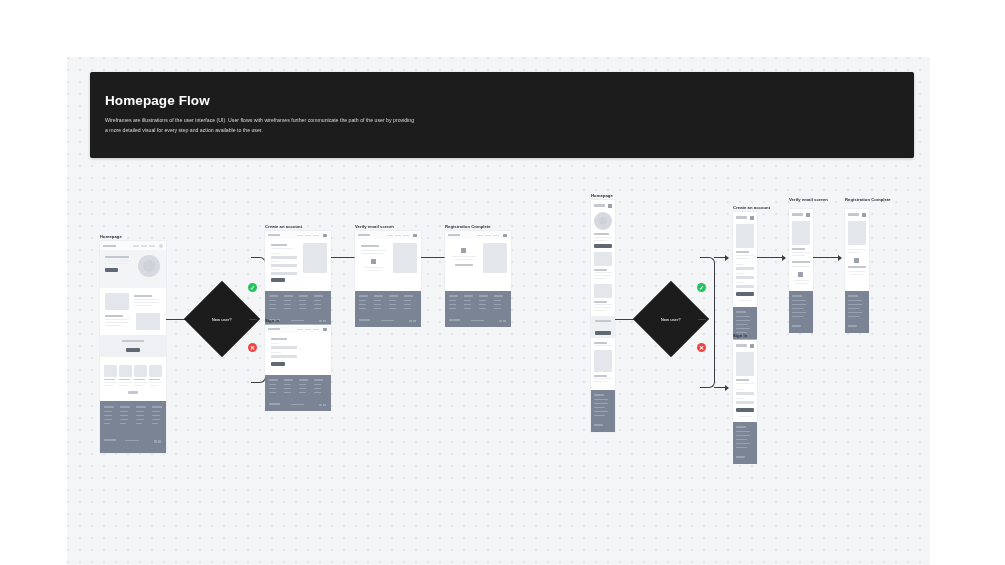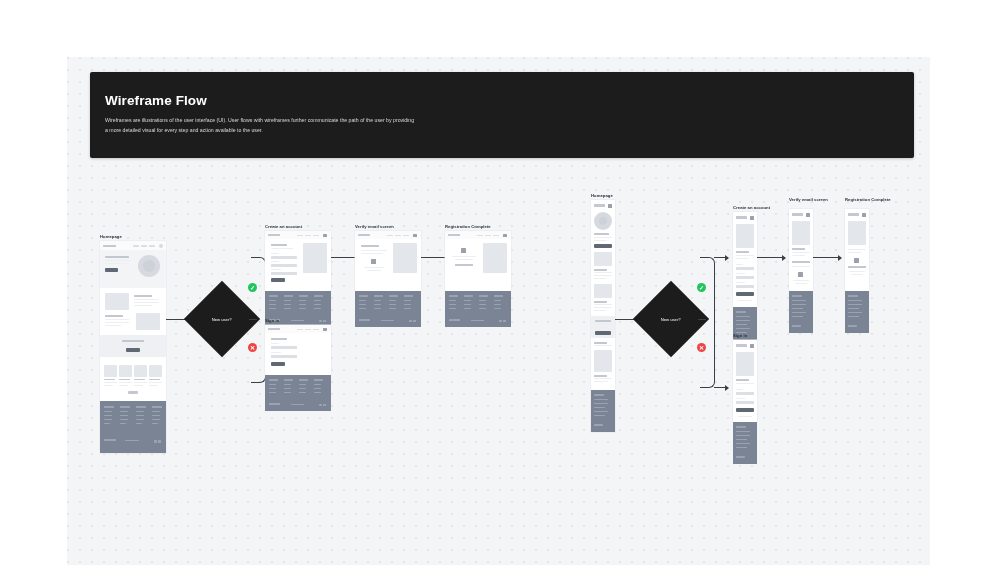--- a/index.html
+++ b/index.html
@@ -527,17 +527,17 @@
       <div class="fbar" style="left:3px;top:13px;width:14px;height:1.2px;"></div>
       <div class="fbar" style="left:3px;top:17px;width:11px;height:1.2px;"></div>
       <div class="fbar" style="left:3px;top:21px;width:14px;height:1.2px;"></div>
       <div class="fbar" style="left:3px;top:25px;width:11px;height:1.2px;"></div>
       <div class="fbar" style="left:3px;top:34px;width:9px;height:1.6px;"></div>
     </div>
 
   </div>
 
   <div class="banner">
-    <div class="banner-title">Wireframe Flow</div>
+    <div class="banner-title">Homepage Flow</div>
     <div class="banner-body">Wireframes are illustrations of the user interface (UI). User flows with wireframes further communicate the path of the user by providing a more detailed visual for every step and action available to the user.</div>
   </div>
 
 </div>
 
 </body></html>

